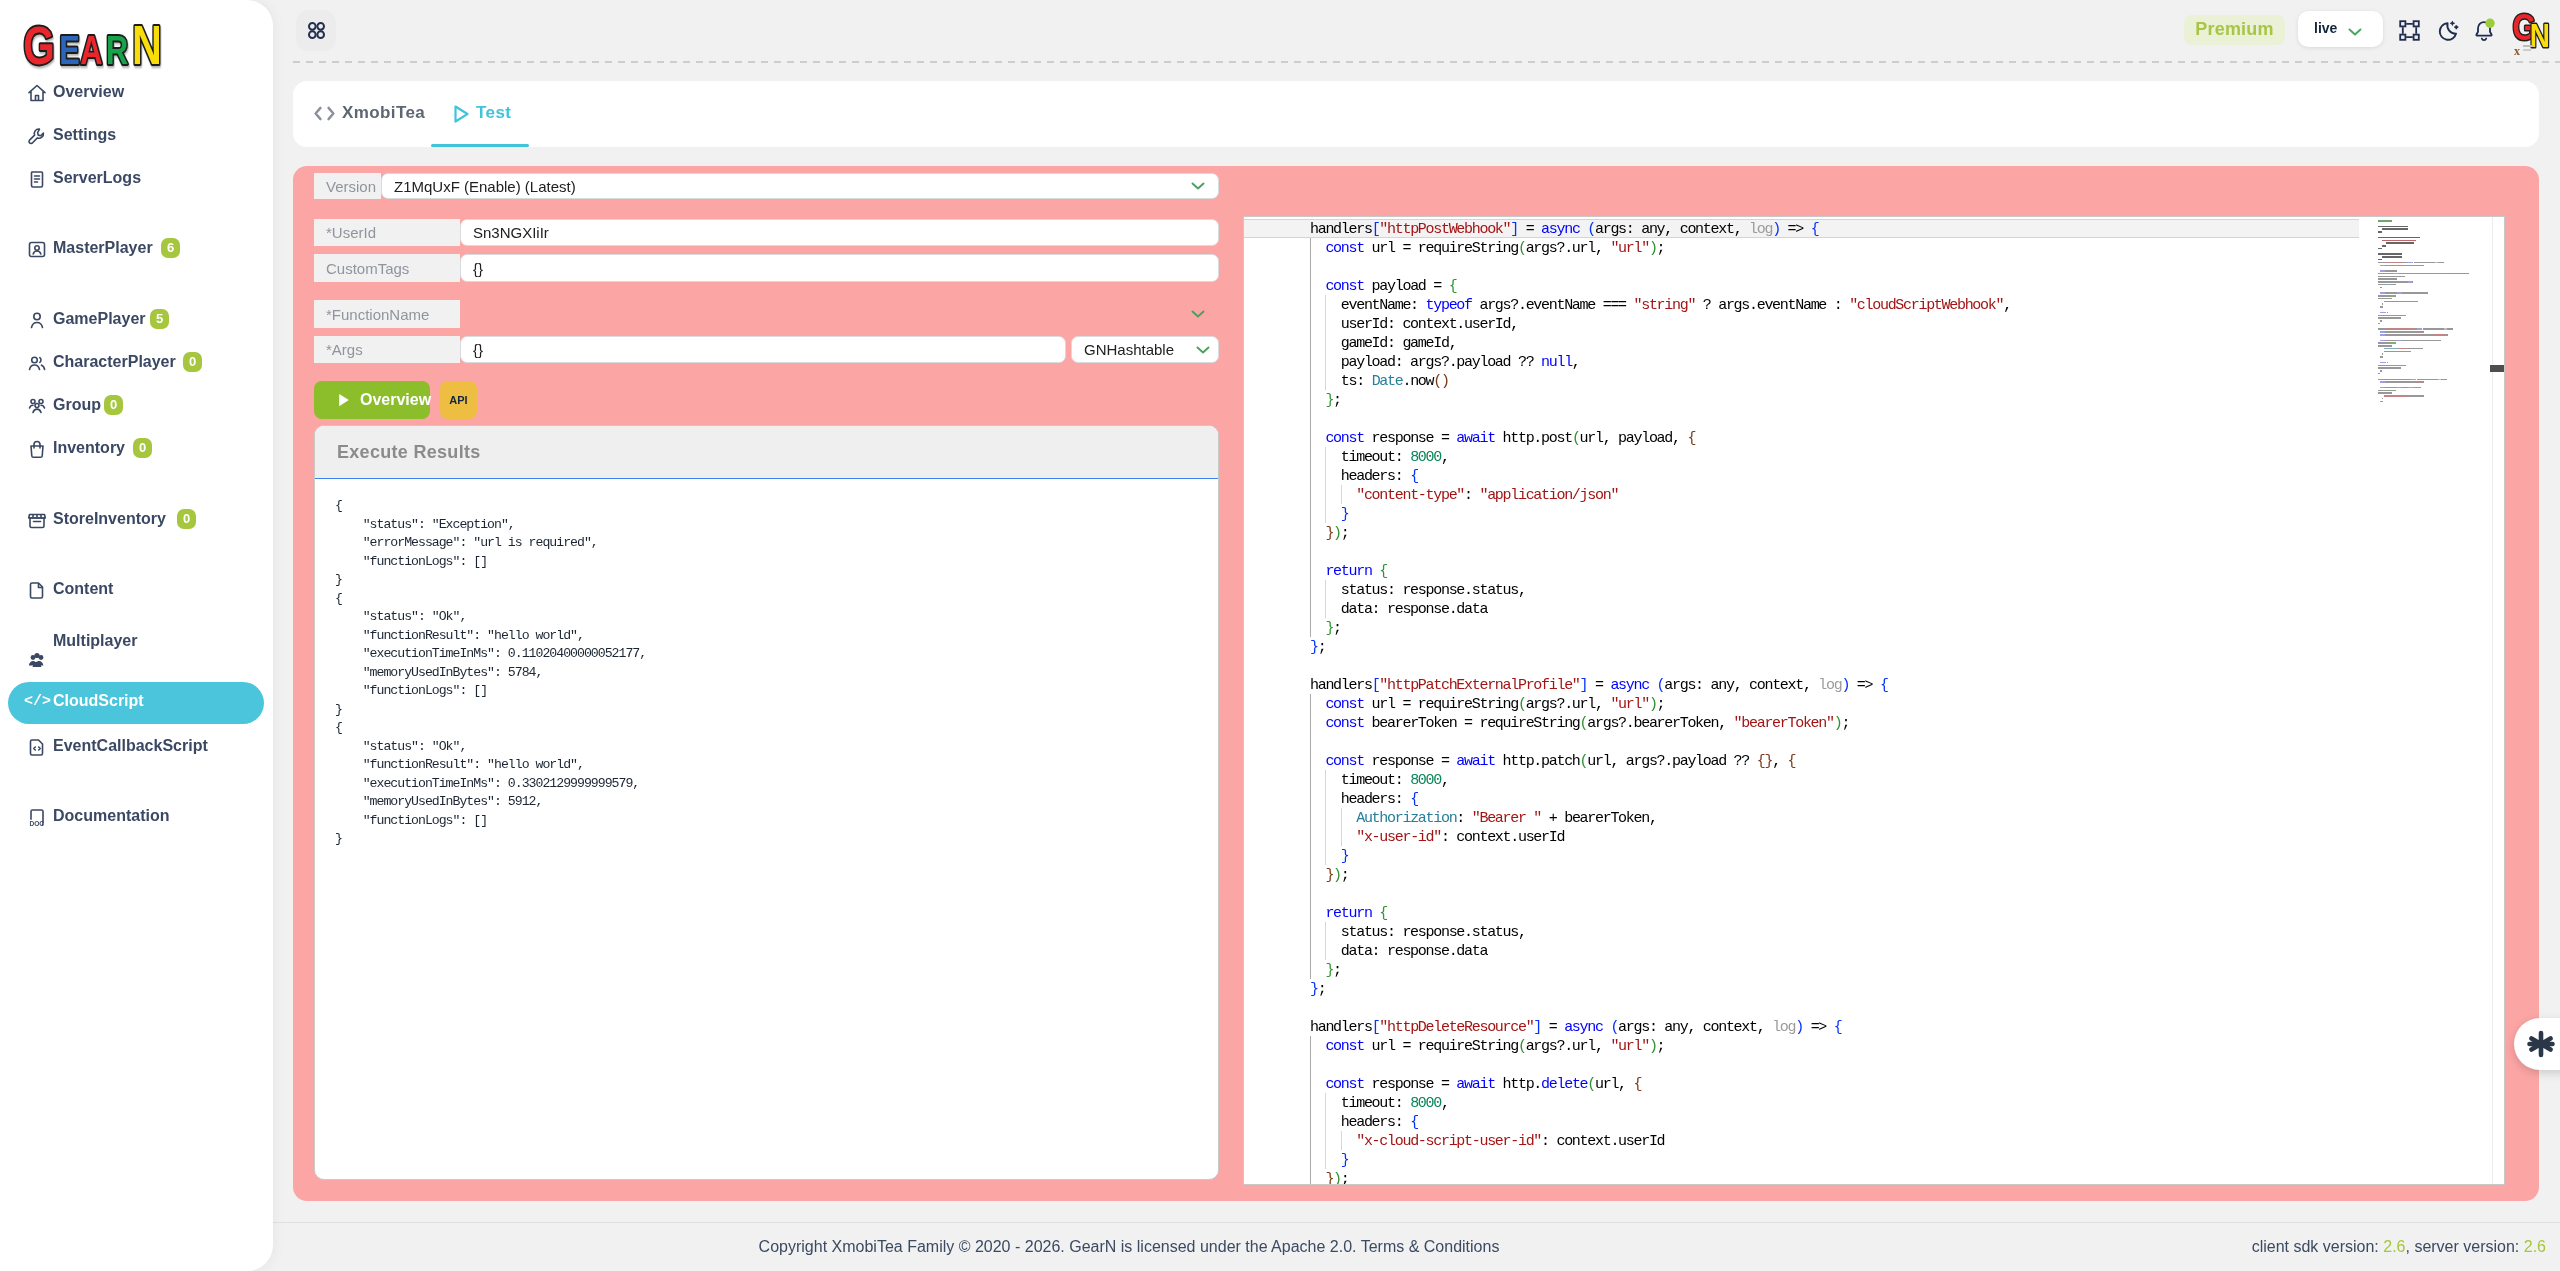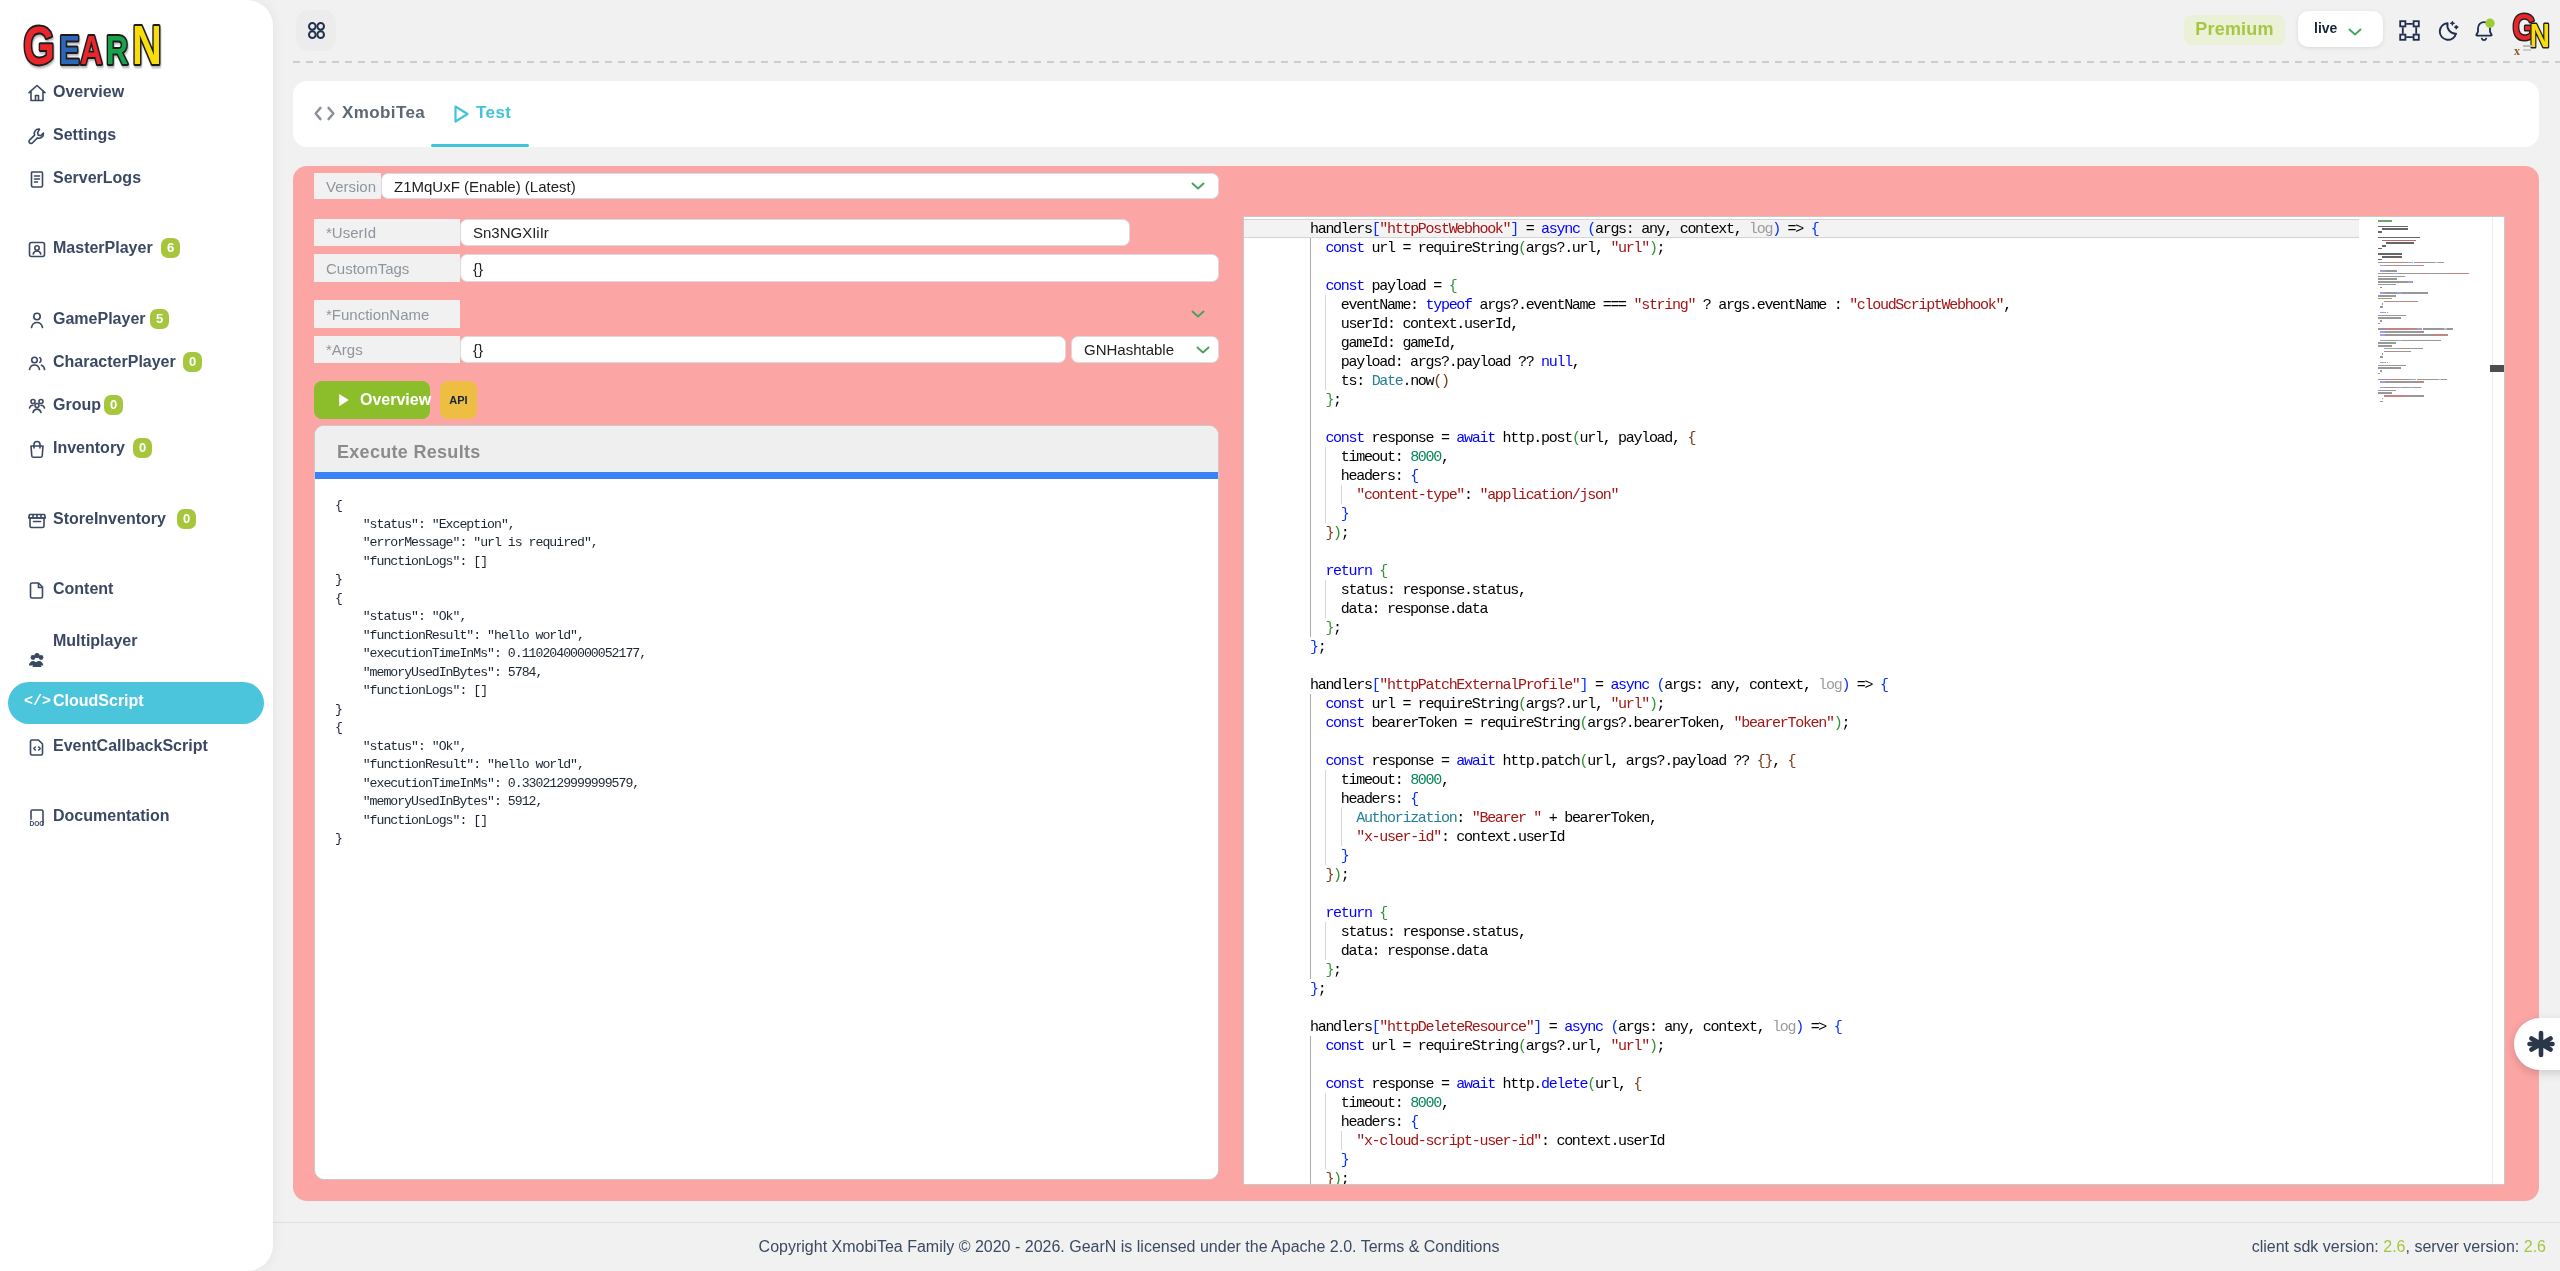--- a/index.html
+++ b/index.html
@@ -34,21 +34,21 @@
 .finput{position:absolute;background:#fff;border:1px solid #d8dbdf;border-radius:7px;color:#212121;font-size:15px;
  padding-left:12px;display:flex;align-items:center;white-space:nowrap}
 .chev{position:absolute;width:14px;height:8px}
 
 #execbtn{position:absolute;left:21px;top:215px;width:116px;height:38px;background:#8cbd2b;border-radius:8px;
  color:#fff;font-size:16px;font-weight:700;text-align:center;line-height:38px}
 #apibtn{position:absolute;left:147px;top:215px;width:37px;height:38px;background:#eebe42;border-radius:8px;
  color:#13263c;font-size:11px;font-weight:700;text-align:center;line-height:38px;letter-spacing:0}
 
 #results{position:absolute;left:21px;top:259px;width:905px;height:755px;border:1px solid #c9c9c9;border-radius:10px;background:#fff}
-#rhead{position:absolute;left:0;top:0;width:100%;height:53px;background:#efefef;border-bottom:7px solid #3b82f6;
+#rhead{position:absolute;left:0;top:0;width:100%;height:53px;background:#efefef;border-bottom:1px solid #3b82f6;
  border-radius:9px 9px 0 0}
 #rhead b{position:absolute;left:22px;top:16px;font-size:18px;color:#8b8b8b;letter-spacing:.3px}
 #rjson{position:absolute;left:20px;top:71px;font-family:"Liberation Mono",monospace;font-size:13.2px;
  letter-spacing:-1.0px;line-height:18.5px;color:#1c2633;white-space:pre}
 
 #editor{position:absolute;left:950px;top:50px;width:1262px;height:969px;border:1px solid #c8c8c8;background:#fff;overflow:hidden}
 #curline{position:absolute;left:0;top:2px;width:1115px;height:19px;background:#f3f3f3;
  border-top:1px solid #d4d4d4;border-bottom:1px solid #d4d4d4}
 #lnums{position:absolute;left:0;top:3px;width:40px;text-align:right;color:#237893;
  font-family:"Liberation Mono",monospace;font-size:13.5px;line-height:19px;letter-spacing:-.8px;white-space:pre}
@@ -218,21 +218,21 @@
 <div class="tabtx" style="left:183px;color:#41c4da">Test</div>
 <div id="tabu"></div>
 </div>
 <div id="contentcard">
 <div class="flabel" style="left:21px;top:7px;width:67px;height:26px">Version</div>
 <div class="finput" style="left:88px;top:7px;width:838px;height:26px">Z1MqUxF (Enable) (Latest)</div>
 <svg class="chev" style="left:898px;top:16px" width="14.0" height="8.0" viewBox="0 0 14 8" fill="none" stroke="#4aa05e" stroke-width="1.9" stroke-linecap="round" stroke-linejoin="round">
       <path d="M1.5 1.5 7 6.5l5.5-5"></path>
     </svg>
 <div class="flabel" style="left:21px;top:53px;width:146px;height:27px">*UserId</div>
-<div class="finput" style="left:167px;top:53px;width:670px;height:27px">Sn3NGXIiIr</div>
+<div class="finput" style="left:167px;top:53px;width:759px;height:27px">Sn3NGXIiIr</div>
 <div class="flabel" style="left:21px;top:88px;width:146px;height:28px">CustomTags</div>
 <div class="finput" style="left:167px;top:88px;width:759px;height:28px">{}</div>
 <div class="flabel" style="left:21px;top:134px;width:146px;height:28px">*FunctionName</div>
 <svg class="chev" style="left:898px;top:144px" width="14.0" height="8.0" viewBox="0 0 14 8" fill="none" stroke="#4aa05e" stroke-width="1.9" stroke-linecap="round" stroke-linejoin="round">
       <path d="M1.5 1.5 7 6.5l5.5-5"></path>
     </svg>
 <div class="flabel" style="left:21px;top:170px;width:146px;height:27px">*Args</div>
 <div class="finput" style="left:167px;top:170px;width:606px;height:27px">{}</div>
 <div class="finput" style="left:778px;top:170px;width:148px;height:27px">GNHashtable</div>
 <svg class="chev" style="left:903px;top:180px" width="14.0" height="8.0" viewBox="0 0 14 8" fill="none" stroke="#4aa05e" stroke-width="1.9" stroke-linecap="round" stroke-linejoin="round">

